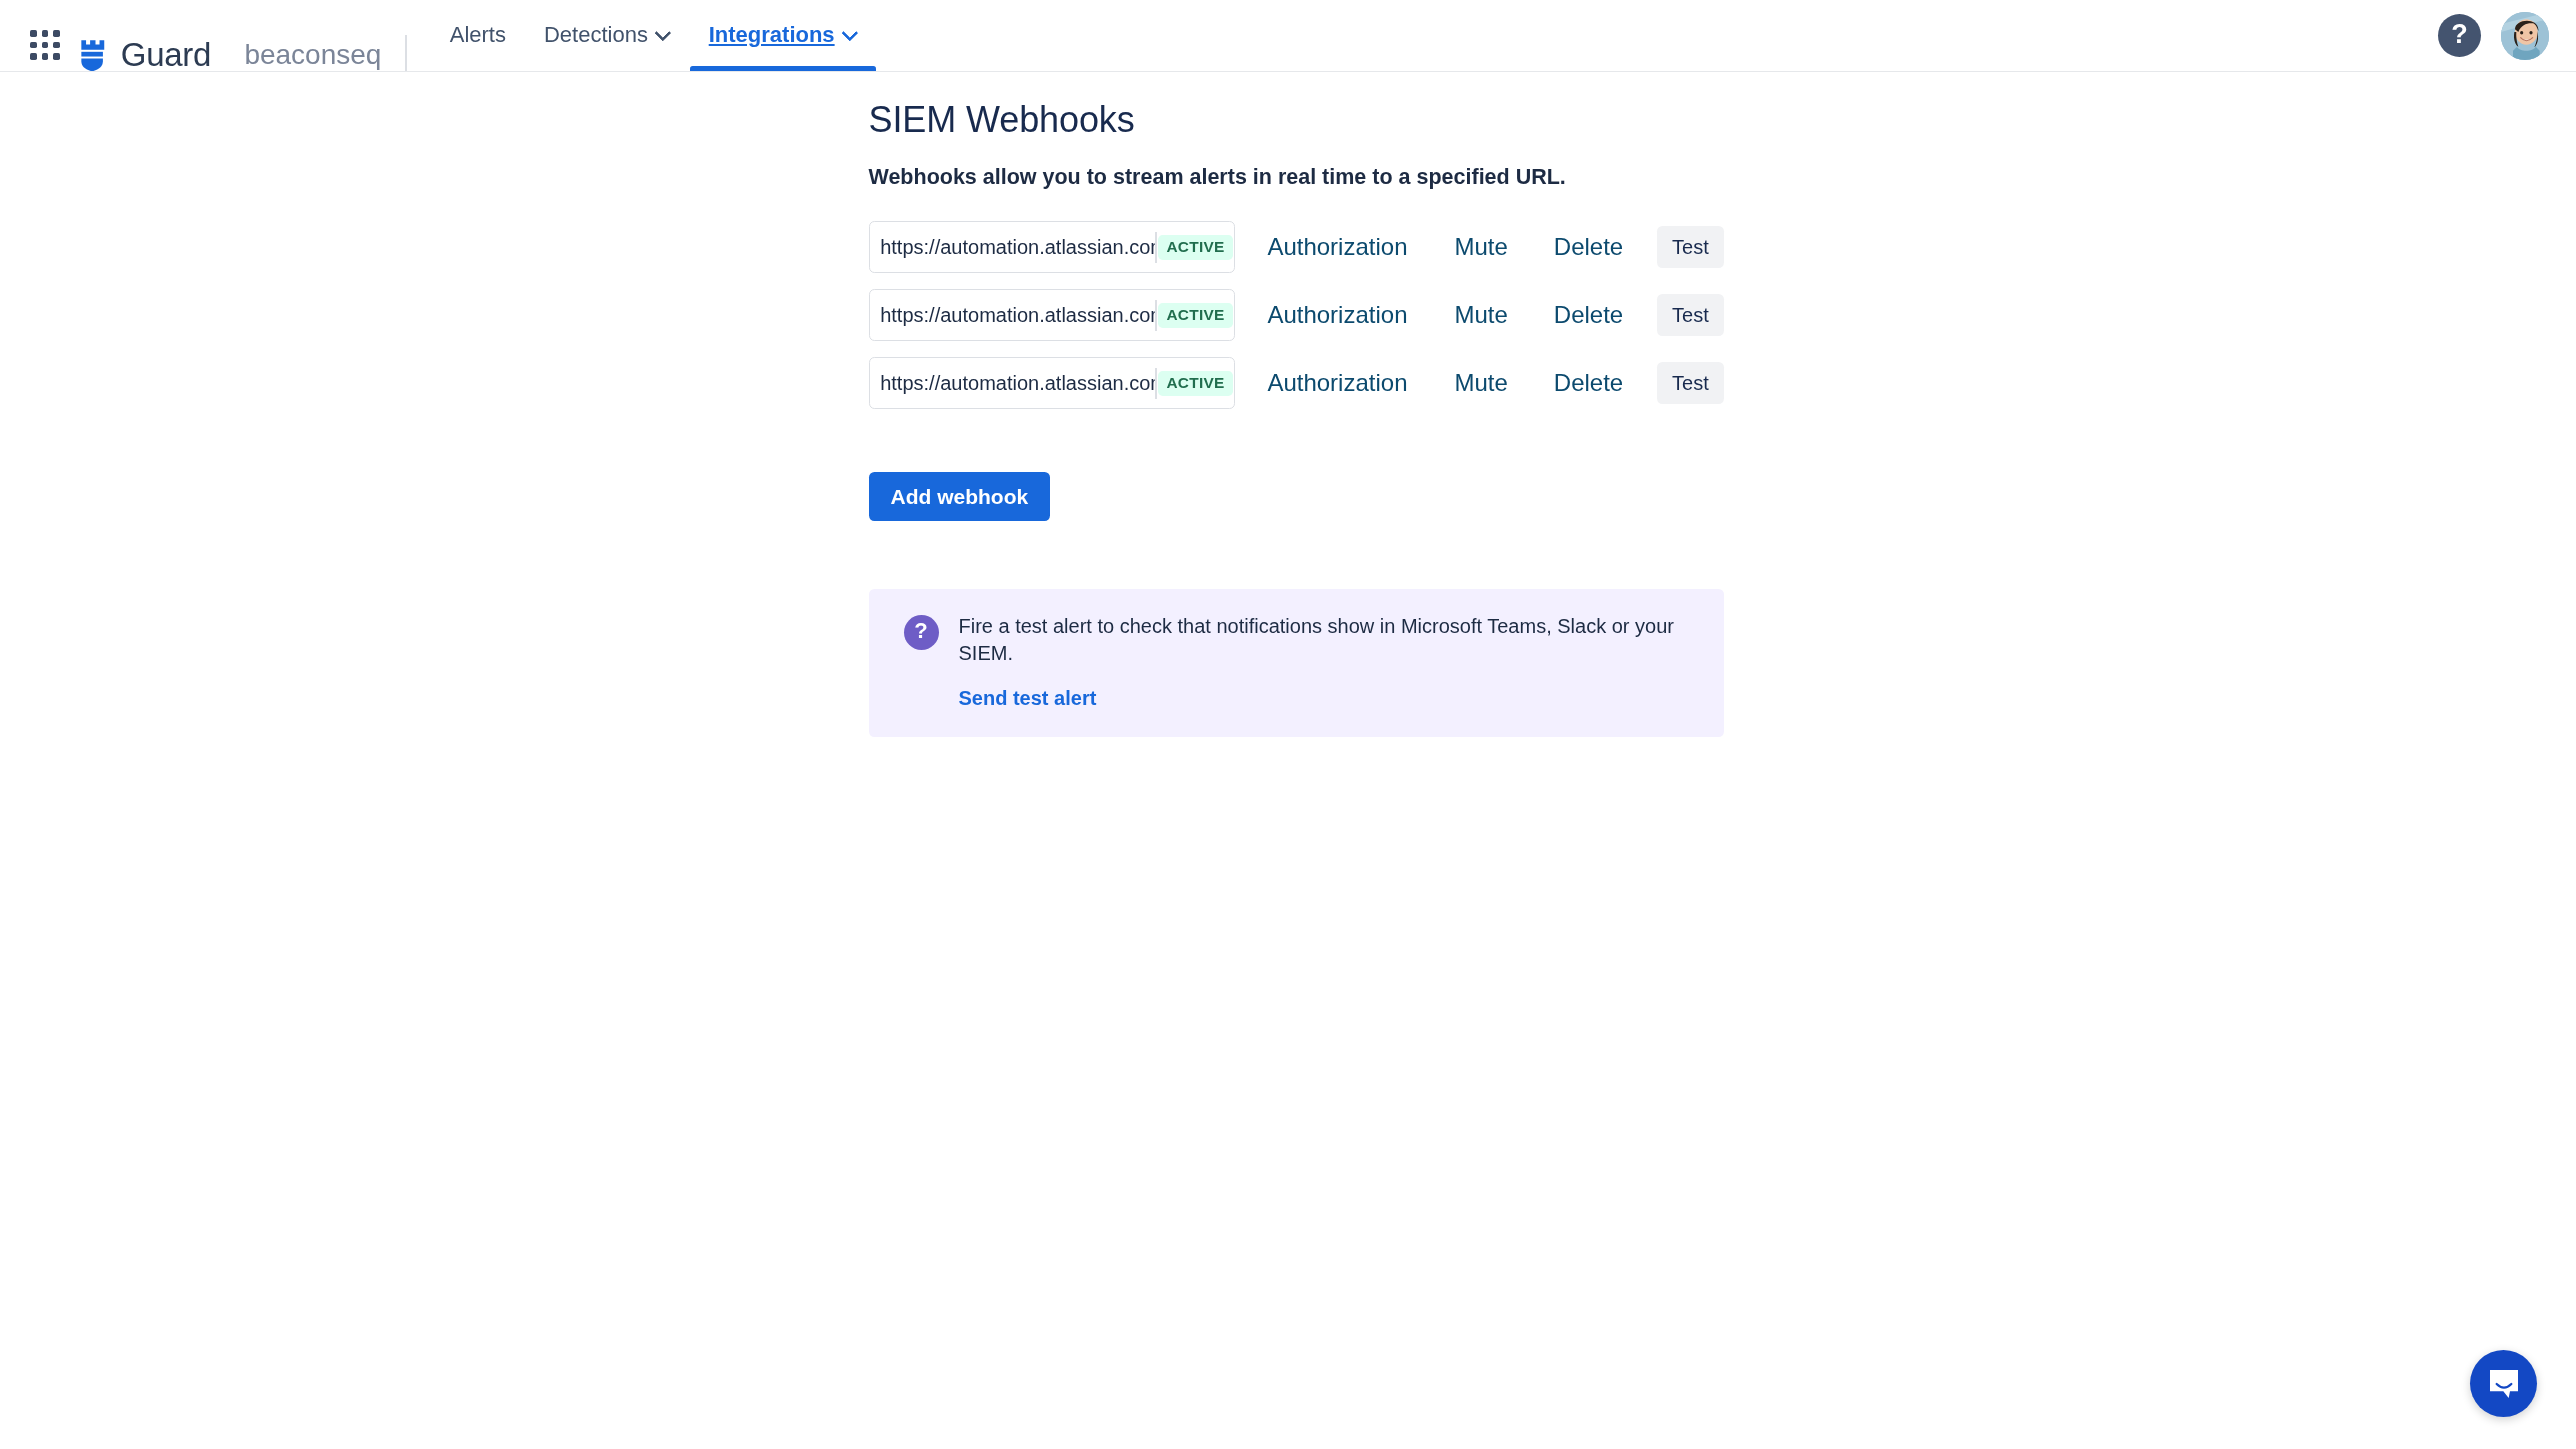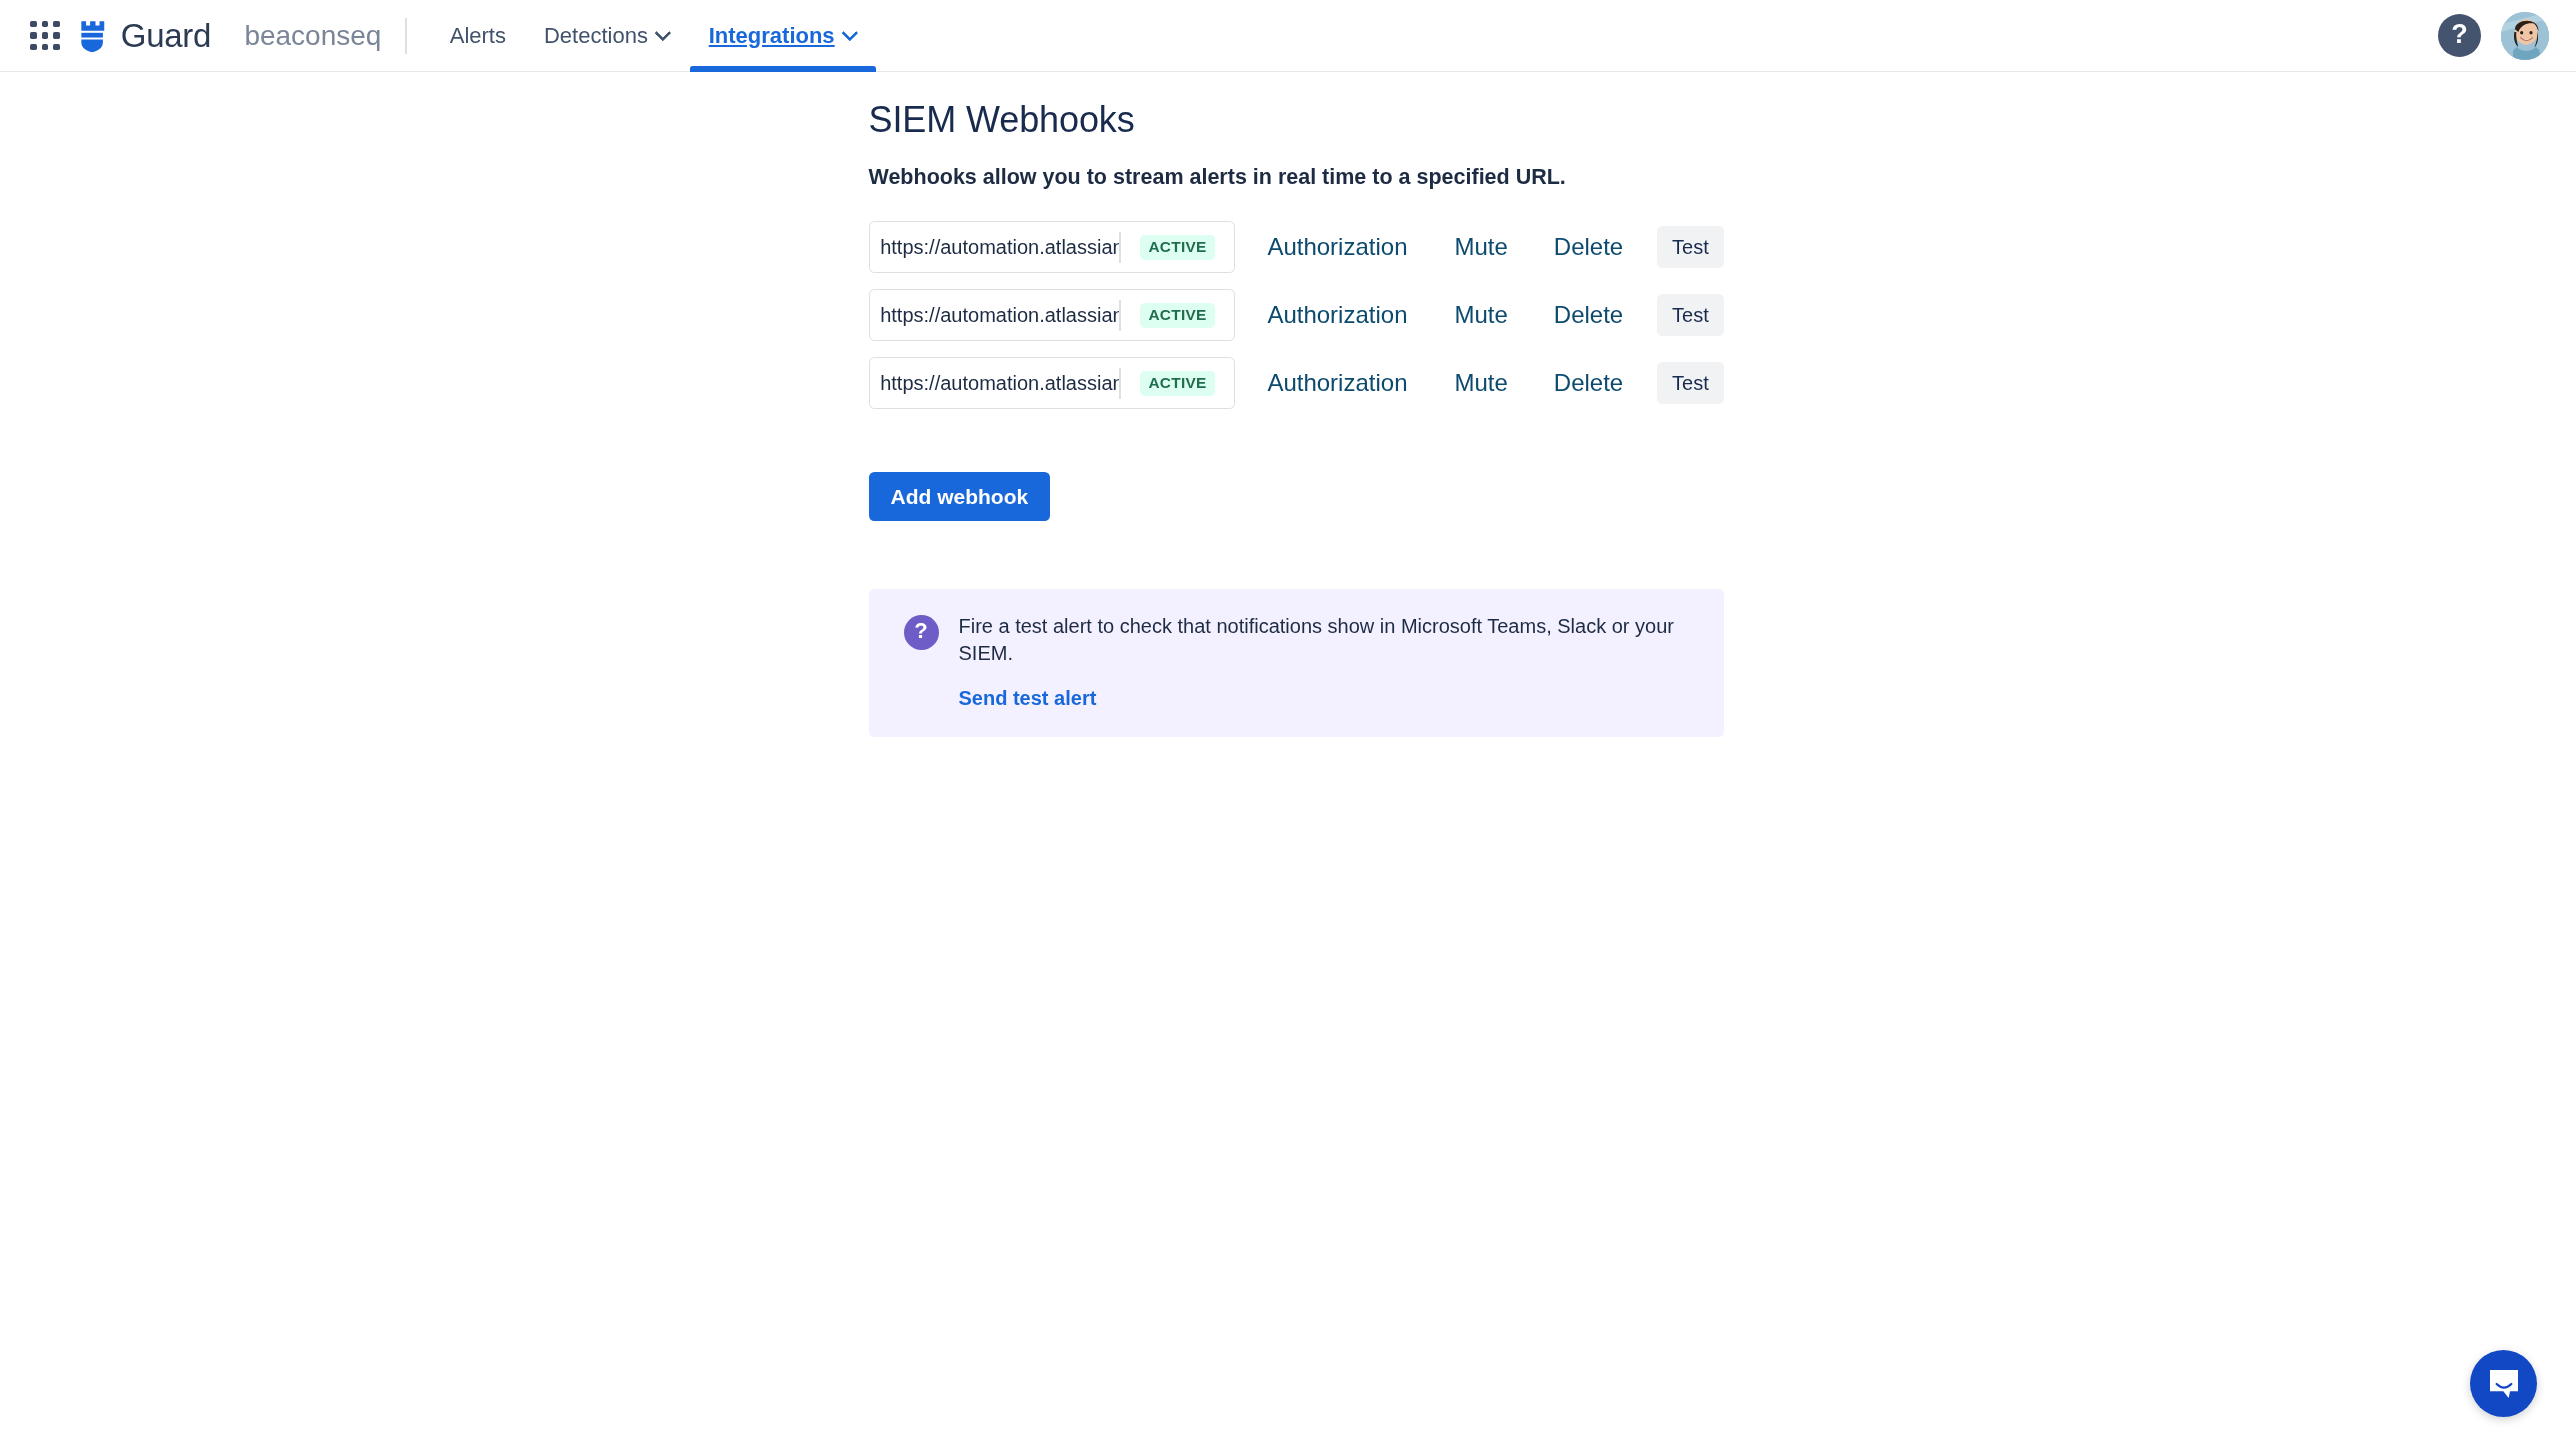--- a/index.html
+++ b/index.html
@@ -20,21 +20,21 @@
     height: 72px;
     display: flex;
     align-items: center;
     padding: 0 27px 0 19px;
     border-bottom: 1.3px solid #e6e8eb;
     background: #ffffff;
   }
 
   .nav-left {
     display: flex;
-    align-items: center;
+    align-items: flex-end;
     height: 100%;
   }
 
   .app-switcher {
     width: 52px;
     height: 52px;
     display: flex;
     align-items: center;
     justify-content: center;
     border-radius: 5.4px;
@@ -218,21 +218,21 @@
     overflow: hidden;
   }
   .url-sep {
     width: 1.3px;
     height: 31px;
     background: #dcdfe4;
     flex: none;
   }
   .badge-wrap {
     flex: none;
-    padding: 0 19px;
+    padding: 0 1px;
     display: flex;
     align-items: center;
   }
   .badge {
     background: #dcfff1;
     color: #216e4e;
     font-size: 15.4px;
     font-weight: bold;
     letter-spacing: 0.3px;
     border-radius: 4.7px;

